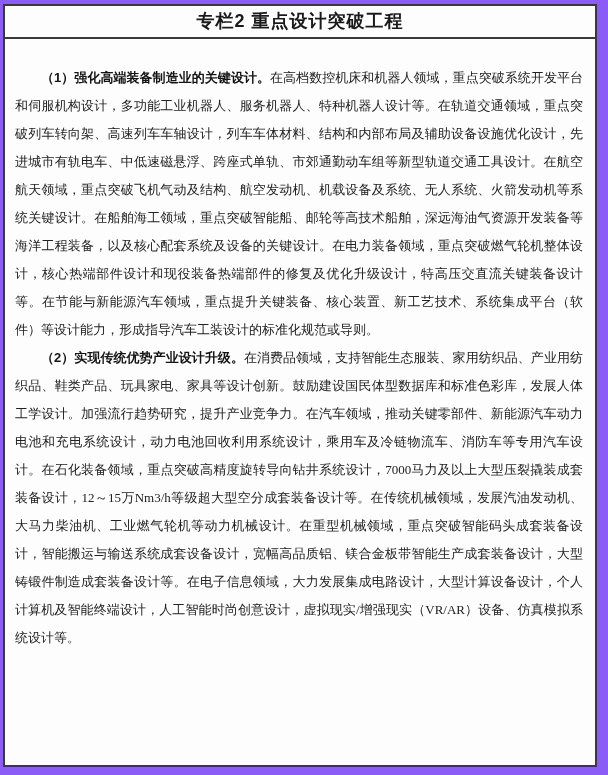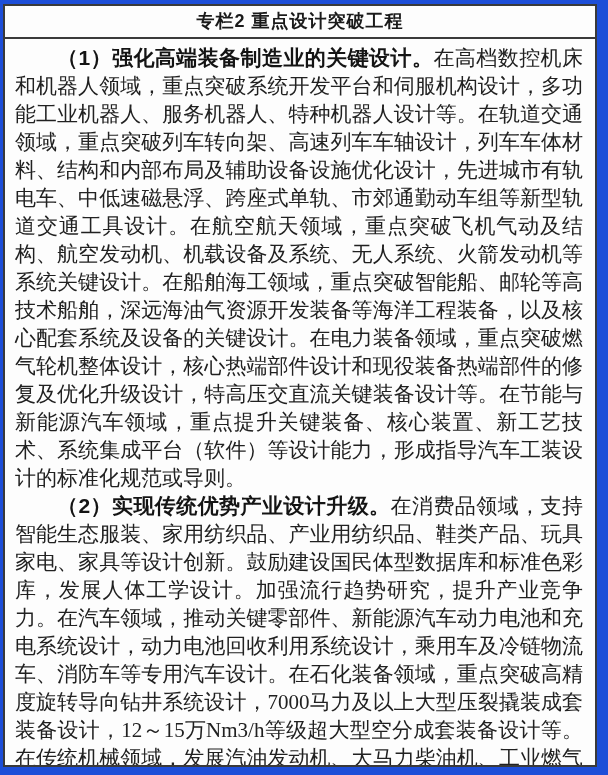--- a/index.html
+++ b/index.html
@@ -9,21 +9,21 @@
     width: 608px;
     height: 775px;
     background: #ffffff;
     font-family: "Liberation Serif", "DejaVu Serif", serif;
     color: #1e1e1e;
   }
   .page {
     position: relative;
     width: 608px;
     height: 775px;
-    background: #1d4ed8;
+    background: #8b5cf6;
     overflow: hidden;
   }
   .panel {
     position: absolute;
     left: 3px;
     top: 4px;
     width: 594px;
     height: 763px;
     border: 2px solid #3a3a3a;
     background: #fdfdfd;
@@ -38,24 +38,25 @@
     line-height: 31px;
     font-weight: bold;
     letter-spacing: 1px;
     color: #1a1a1a;
     font-family: "Liberation Sans", "DejaVu Sans", sans-serif;
   }
   .panel-body {
     flex: 1 1 auto;
     overflow: hidden;
     padding: 5px 12px 14px 10px;
-    font-size: 21px;
+    font-size: 13px;
     line-height: 28px;
     text-align: justify;
     color: #212121;
+    margin-top: 20px;
   }
   .panel-body p {
     margin: 0;
     text-indent: 2em;
   }
   .panel-body b {
     font-weight: bold;
     color: #141414;
     font-family: "Liberation Sans", "DejaVu Sans", sans-serif;
   }

